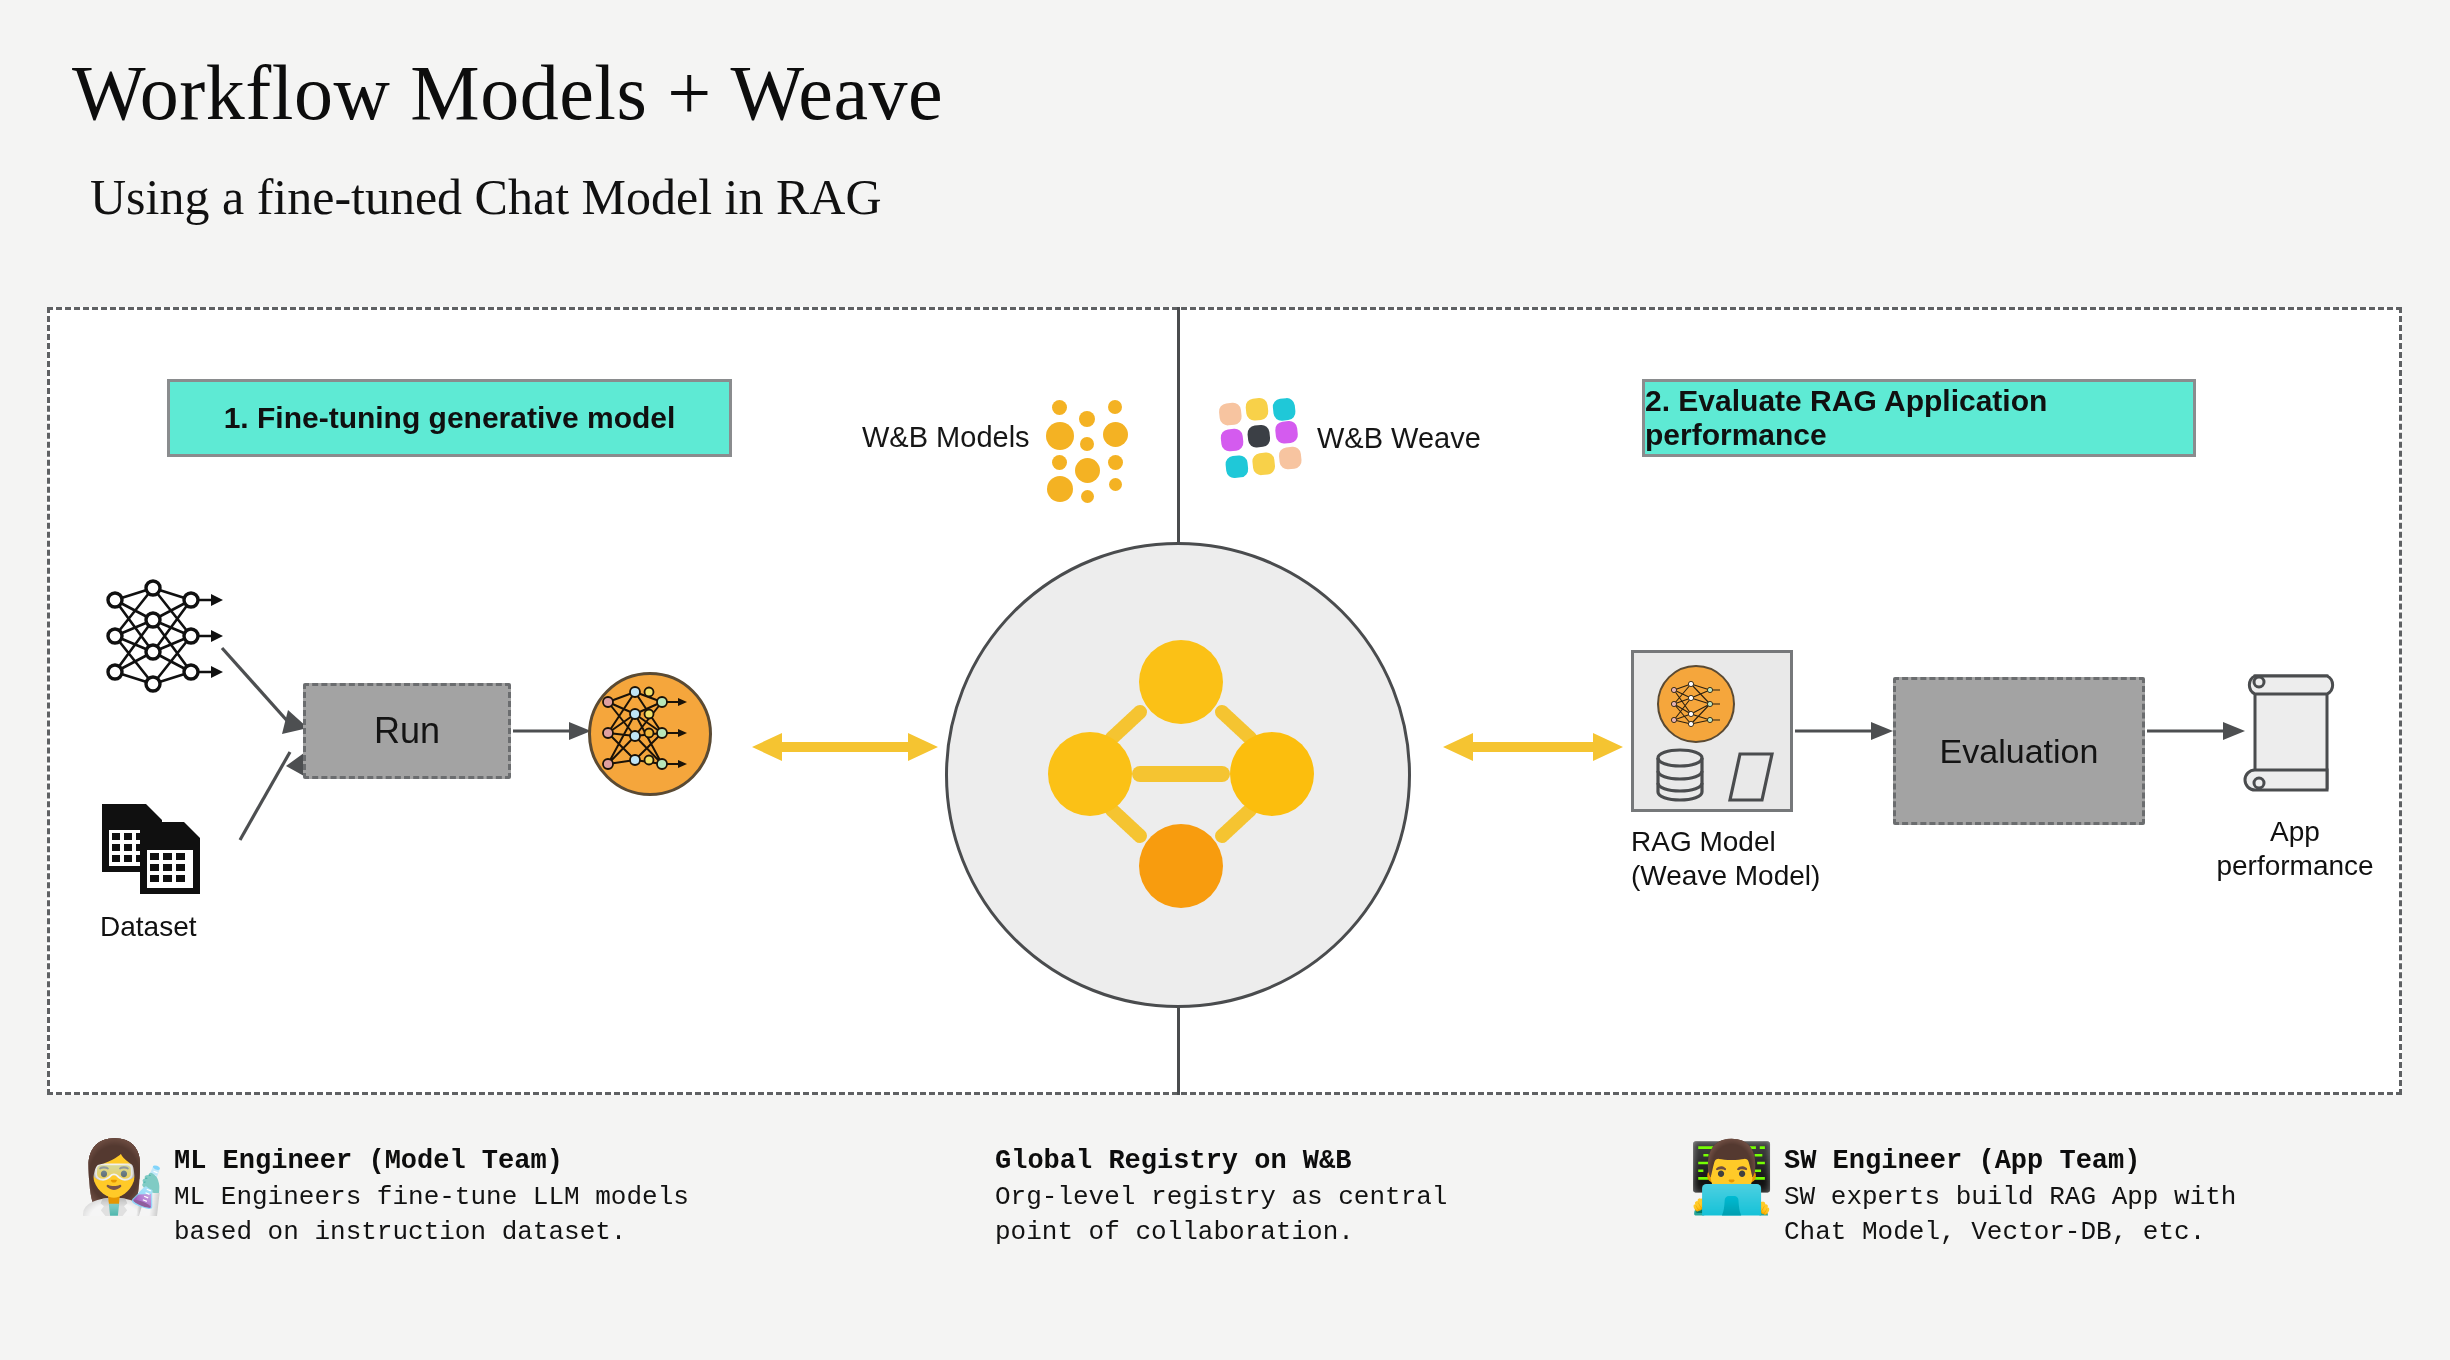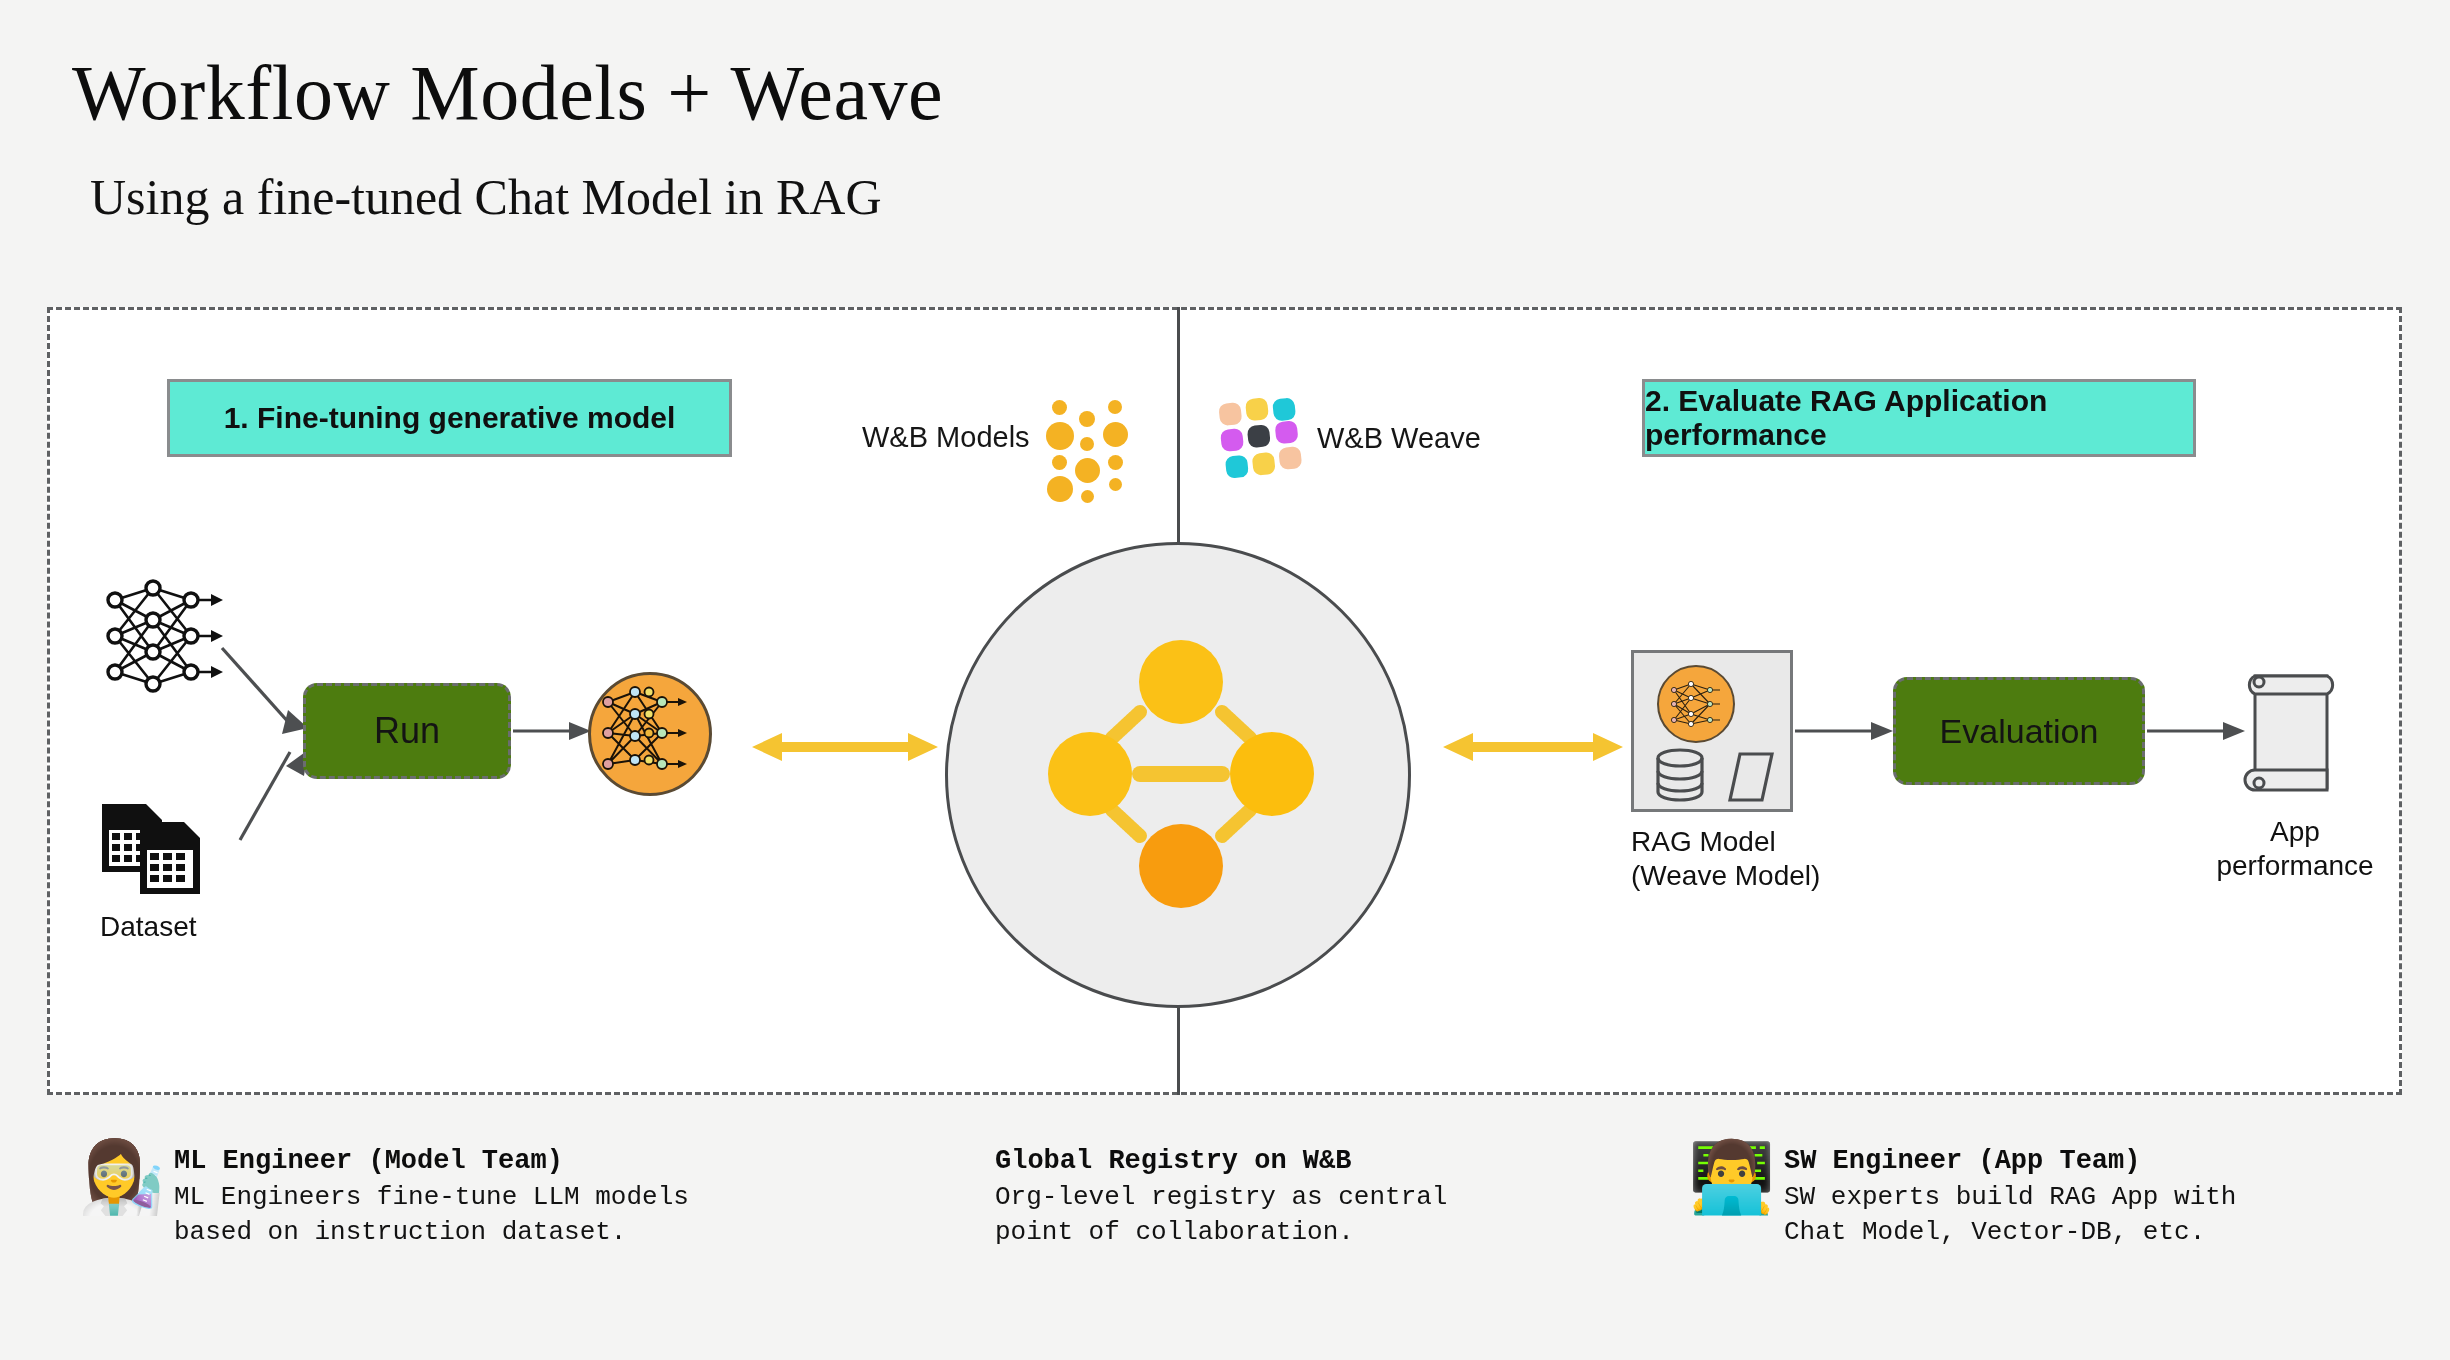--- a/index.html
+++ b/index.html
@@ -86,29 +86,29 @@
 
   
   .node-label {
     position: absolute; font-size: 28px; color: #111;
     line-height: 1.22; text-align: left; white-space: pre-line;
   }
   .node-label.center { text-align: center; }
 
   .dashed-box {
     position: absolute;
-    background: #4d7c0f;
+    background: #a3a3a3;
     border: 3px dashed #6b6d6f;
-    border-radius: 14px;
+    border-radius: 2px;
     box-sizing: border-box;
     display: flex; align-items: center; justify-content: center;
     font-size: 36px; color: #141414;
   }
   #run-box        { left: 303px;  top: 683px; width: 208px; height: 96px; }
-  #evaluation-box { left: 1893px; top: 677px; width: 252px; height: 108px; font-size: 34px; }
+  #evaluation-box { left: 1893px; top: 677px; width: 252px; height: 148px; font-size: 34px; }
 
   
   #finetuned-circle {
     position: absolute; left: 588px; top: 672px;
     width: 124px; height: 124px; border-radius: 50%;
     background: #f5a63c; border: 3px solid #5a4a33;
     box-sizing: border-box;
   }
 
   

